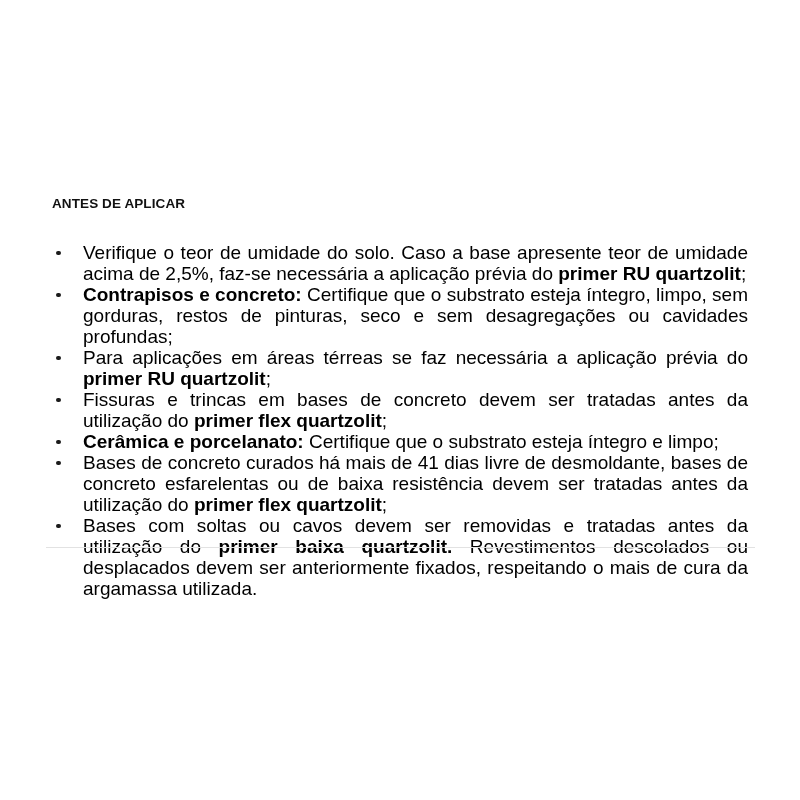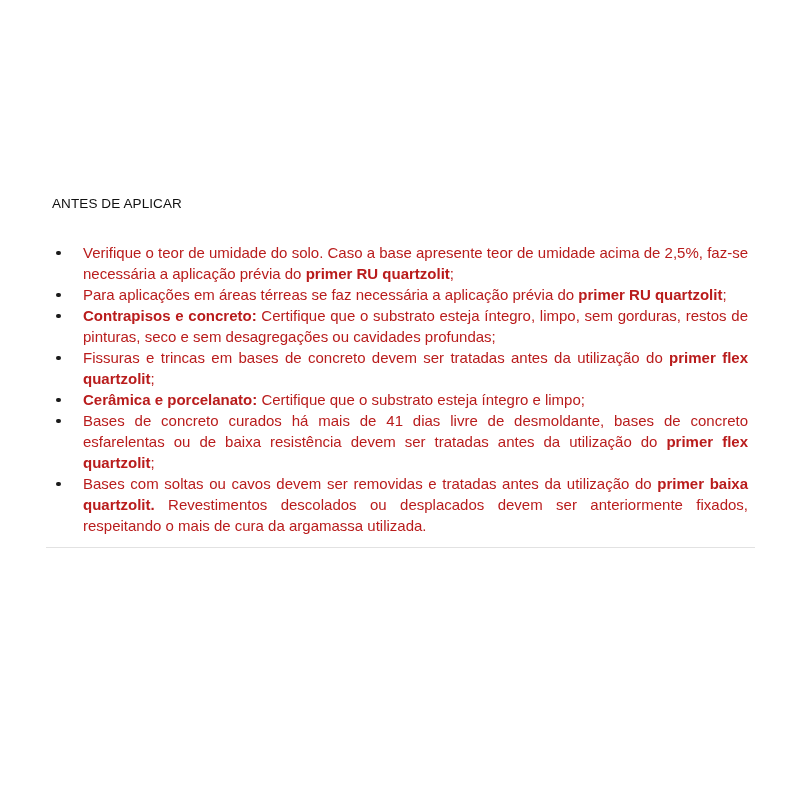--- a/index.html
+++ b/index.html
@@ -25,44 +25,44 @@
 
   .content-block {
     position: absolute;
     left: 52px;
     top: 196px;
     width: 696px;
   }
 
   .section-heading {
     font-size: 13.5px;
-    font-weight: normal;
+    font-weight: bold;
     letter-spacing: 0.1px;
     line-height: 16px;
     margin: 0 0 30px 0;
     color: #111111;
     text-transform: none;
     white-space: nowrap;
   }
 
   .bullet-list {
     list-style: none;
     margin: 0;
     padding: 0;
   }
 
   .bullet-item {
     position: relative;
     padding-left: 31px;
-    font-size: 15px;
+    font-size: 19px;
     line-height: 21px;
     text-align: justify;
     text-justify: inter-word;
     margin: 0 0 0 0;
-    color: #b91c1c;
+    color: #000000;
     -webkit-hyphens: none;
     hyphens: none;
   }
 
   .bullet-item::before {
     content: "";
     position: absolute;
     left: 4px;
     top: 8.5px;
     width: 4.5px;
@@ -93,22 +93,22 @@
 <body style="background: rgb(255, 255, 255);">
 
 <div class="page">
 
   <div class="content-block">
 
     <h2 class="section-heading">ANTES DE APLICAR</h2>
 
     <ul class="bullet-list">
         <li class="bullet-item"><span class="line-text">Verifique o teor de umidade do solo. Caso a base apresente teor de umidade acima de 2,5%, faz-se necessária a aplicação prévia do </span><span class="line-text b">primer RU quartzolit</span><span class="line-text">;</span></li>
+        <li class="bullet-item"><span class="line-text b">Contrapisos e concreto:</span><span class="line-text"> Certifique que o substrato esteja íntegro, limpo, sem gorduras, restos de pinturas, seco e sem desagregações ou cavidades profundas;</span></li>
         <li class="bullet-item"><span class="line-text">Para aplicações em áreas térreas se faz necessária a aplicação prévia do </span><span class="line-text b">primer RU quartzolit</span><span class="line-text">;</span></li>
-        <li class="bullet-item"><span class="line-text b">Contrapisos e concreto:</span><span class="line-text"> Certifique que o substrato esteja íntegro, limpo, sem gorduras, restos de pinturas, seco e sem desagregações ou cavidades profundas;</span></li>
         <li class="bullet-item"><span class="line-text">Fissuras e trincas em bases de concreto devem ser tratadas antes da utilização do </span><span class="line-text b">primer flex quartzolit</span><span class="line-text">;</span></li>
         <li class="bullet-item"><span class="line-text b">Cerâmica e porcelanato:</span><span class="line-text"> Certifique que o substrato esteja íntegro e limpo;</span></li>
         <li class="bullet-item"><span class="line-text">Bases de concreto curados há mais de 41 dias livre de desmoldante, bases de concreto esfarelentas ou de baixa resistência devem ser tratadas antes da utilização do </span><span class="line-text b">primer flex quartzolit</span><span class="line-text">;</span></li>
         <li class="bullet-item"><span class="line-text">Bases com soltas ou cavos devem ser removidas e tratadas antes da utilização do </span><span class="line-text b">primer baixa quartzolit.</span><span class="line-text"> Revestimentos descolados ou desplacados devem ser anteriormente fixados, respeitando o mais de cura da argamassa utilizada.</span></li>
       </ul>
 
   </div>
 
   <div class="rule" style="background: rgb(226, 226, 226);"></div>
 

